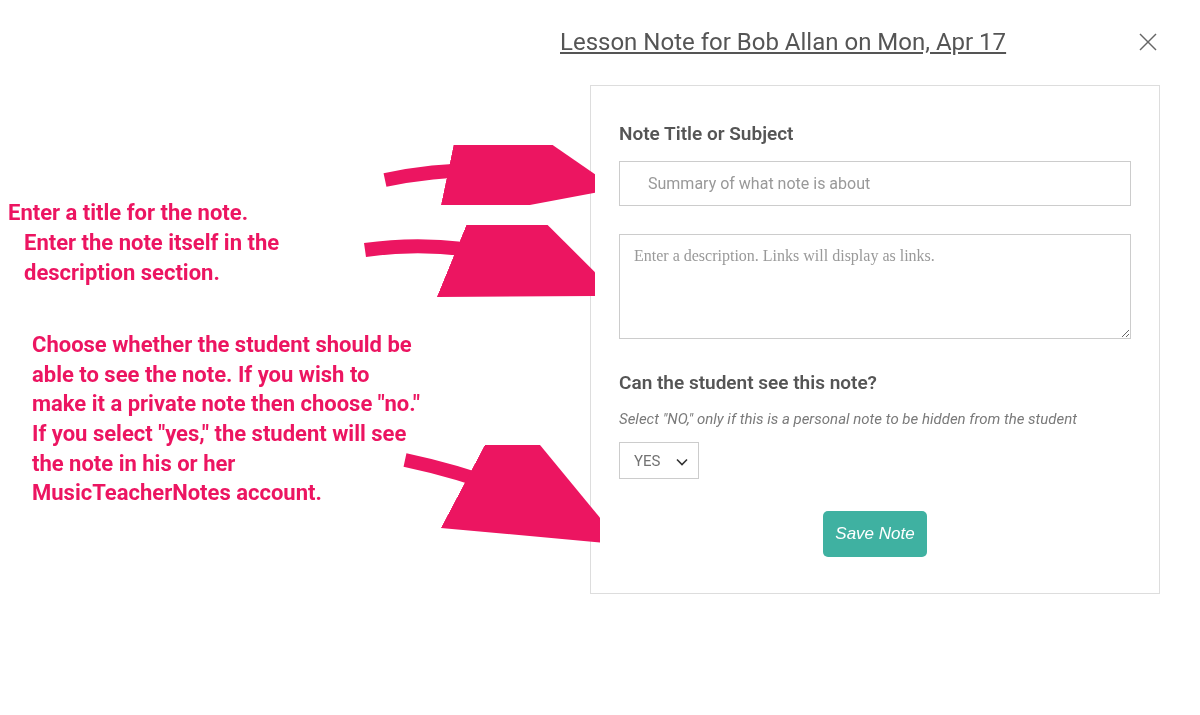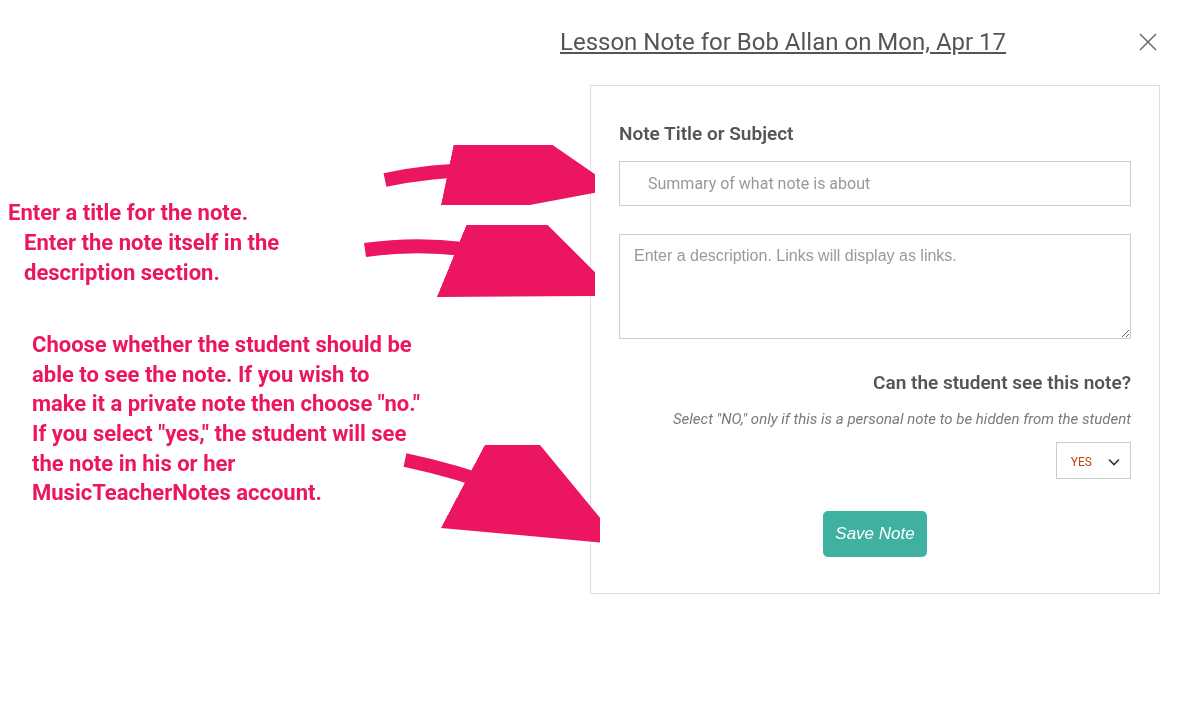--- a/index.html
+++ b/index.html
@@ -66,43 +66,43 @@
     }
     .form-input::placeholder {
       color: #999;
     }
     .form-textarea {
       width: 100%;
       padding: 12px 14px;
       border: 1px solid #ccc;
       font-size: 16px;
       color: #333;
-      font-family: Liberation Sans, sans-serif;
+      font-family: Liberation Serif, serif;
       min-height: 105px;
       resize: both;
     }
     .form-textarea::placeholder {
       color: #999;
     }
     .helper-text {
       font-style: italic;
       color: #7a7a7a;
       font-size: 15px;
       margin-bottom: 14px;
     }
     .select-wrapper {
       position: relative;
       display: inline-block;
       border: 1px solid #ccc;
       padding: 8px 38px 8px 14px;
       cursor: pointer;
     }
     .select-text {
-      font-size: 12px;
-      color: #c2410c;
+      font-size: 15px;
+      color: #737373;
     }
     .select-chevron {
       position: absolute;
       right: 10px;
       top: 50%;
       transform: translateY(-50%);
     }
     .btn-row {
       text-align: center;
       margin-top: 32px;
@@ -147,21 +147,21 @@
 
   <div class="form-group">
     <label class="form-label">Note Title or Subject</label>
     <input type="text" class="form-input" placeholder="Summary of what note is about" style="">
   </div>
 
   <div class="form-group">
     <textarea class="form-textarea" placeholder="Enter a description. Links will display as links." style=""></textarea>
   </div>
 
-  <div class="form-group" style="margin-bottom:0;text-align:right;">
+  <div class="form-group" style="margin-bottom:0;">
     <label class="form-label">Can the student see this note?</label>
     <div class="helper-text">Select "NO," only if this is a personal note to be hidden from the student</div>
     <div class="select-wrapper">
       <span class="select-text">YES</span>
       <span class="select-chevron">
         <svg width="12" height="8" viewBox="0 0 12 8">
           <polyline points="1,1 6,6 11,1" fill="none" stroke="#333" stroke-width="1.6"></polyline>
         </svg>
       </span>
     </div>

